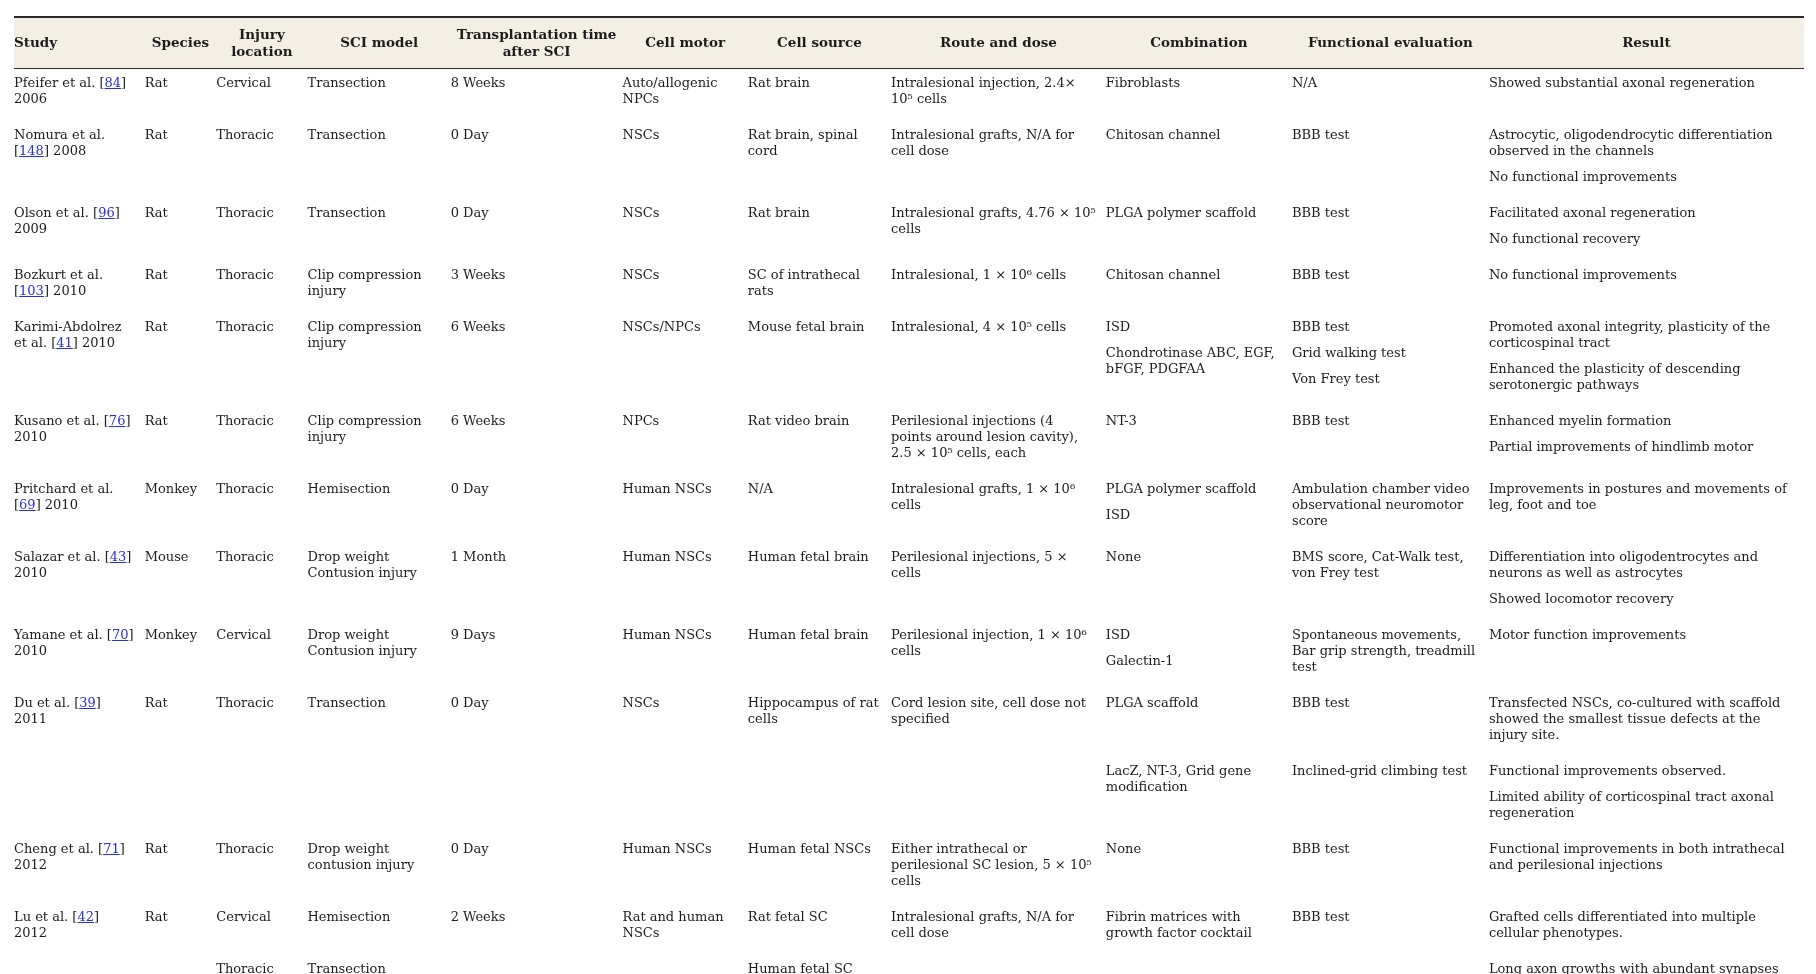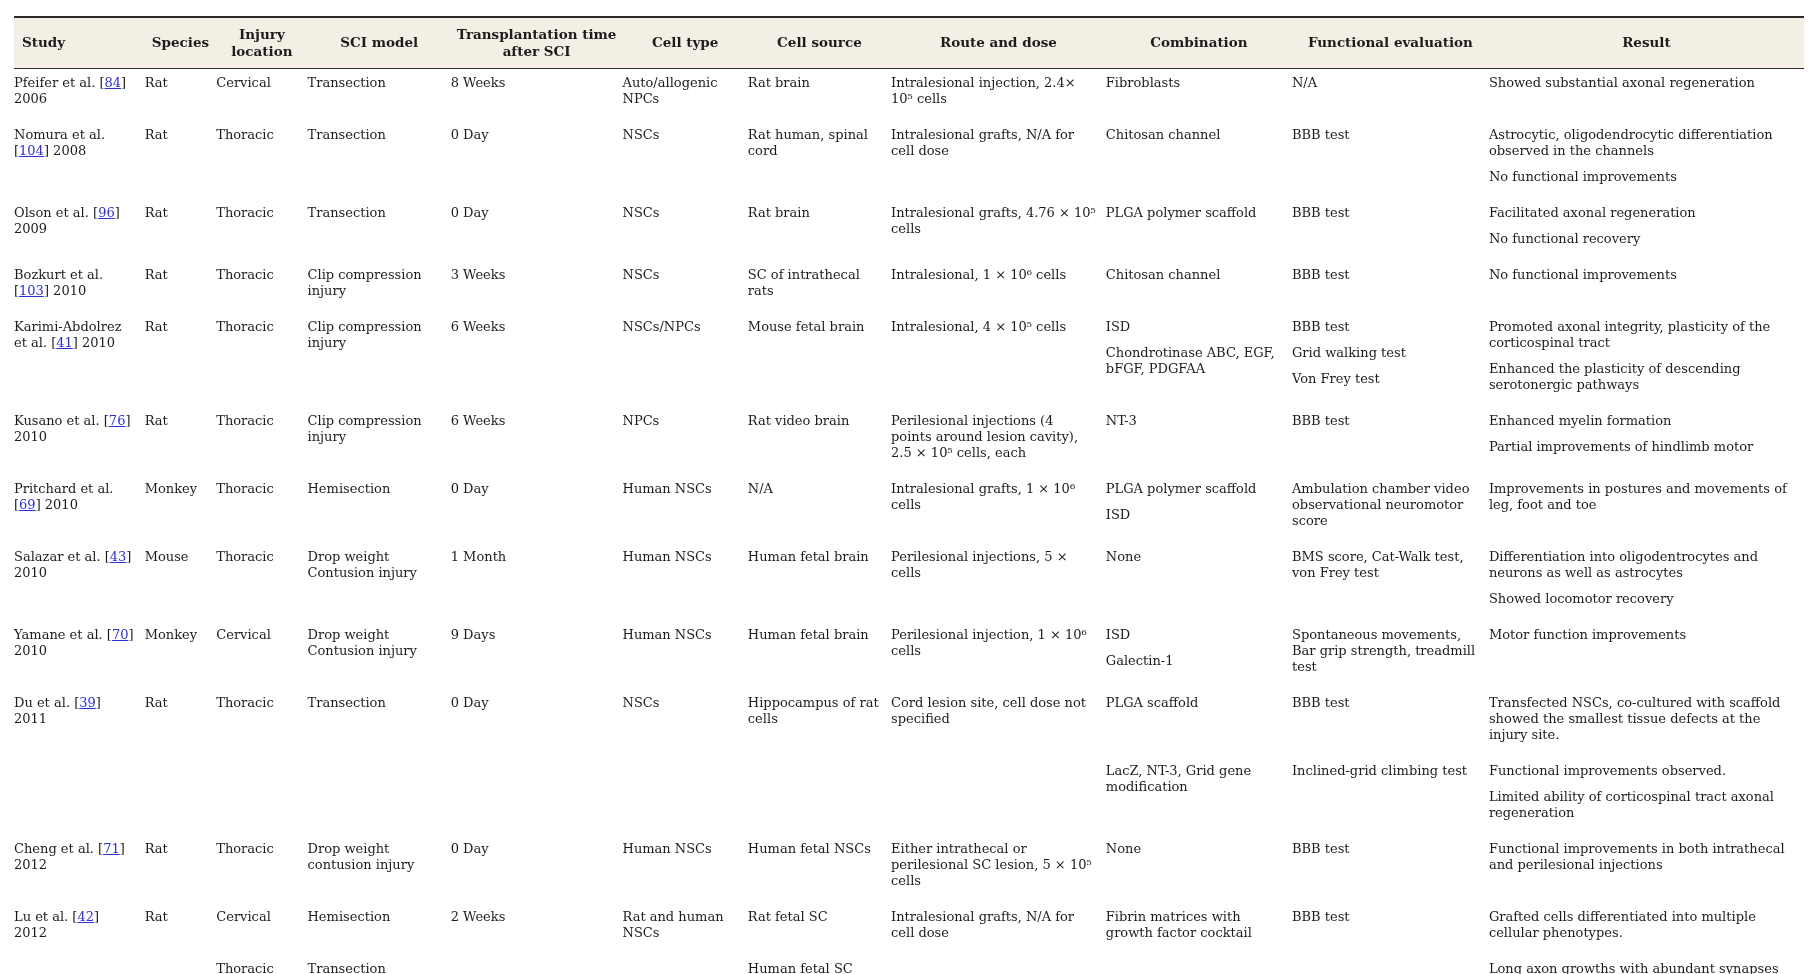--- a/index.html
+++ b/index.html
@@ -24,21 +24,21 @@
   thead th{
     background:var(--header-bg);
     border-bottom:1px solid var(--border);
     font-size:13.5px;
     font-weight:bold;
     text-align:center;
     vertical-align:middle;
     padding:8px 4px;
     line-height:1.25;
   }
-  thead th.left{text-align:left;padding-left:8px;}
+  thead th.left{text-align:left;padding-left:0;}
   tbody td{
     vertical-align:top;
     font-size:13px;
     line-height:16px;
     padding:6px 10px 14px 0;
     word-wrap:break-word;
   }
   p.para{margin:0 0 10px 0;}
   p.para:last-child{margin-bottom:0;}
   a.ref{
@@ -71,21 +71,21 @@
         <col class="c9">
         <col class="c10">
     </colgroup>
     <thead>
       <tr>
         <th class="left">Study</th>
         <th>Species</th>
         <th>Injury location</th>
         <th>SCI model</th>
         <th>Transplantation time after SCI</th>
-        <th>Cell type</th>
+        <th>Cell motor</th>
         <th>Cell source</th>
         <th>Route and dose</th>
         <th>Combination</th>
         <th>Functional evaluation</th>
         <th>Result</th>
       </tr>
     </thead>
     <tbody id="table-body">
         <tr>
           <td>
@@ -117,39 +117,39 @@
           </td>
           <td>
             <p class="para">N/A</p>
           </td>
           <td>
             <p class="para">Showed substantial axonal regeneration</p>
           </td>
         </tr>
         <tr>
           <td>
-            <p class="para">Nomura et al. [<a class="ref">104</a>] 2008</p>
+            <p class="para">Nomura et al. [<a class="ref">148</a>] 2008</p>
           </td>
           <td>
             <p class="para">Rat</p>
           </td>
           <td>
             <p class="para">Thoracic</p>
           </td>
           <td>
             <p class="para">Transection</p>
           </td>
           <td>
             <p class="para">0 Day</p>
           </td>
           <td>
             <p class="para">NSCs</p>
           </td>
           <td>
-            <p class="para">Rat human, spinal cord</p>
+            <p class="para">Rat brain, spinal cord</p>
           </td>
           <td>
             <p class="para">Intralesional grafts, N/A for cell dose</p>
           </td>
           <td>
             <p class="para">Chitosan channel</p>
           </td>
           <td>
             <p class="para">BBB test</p>
           </td>

